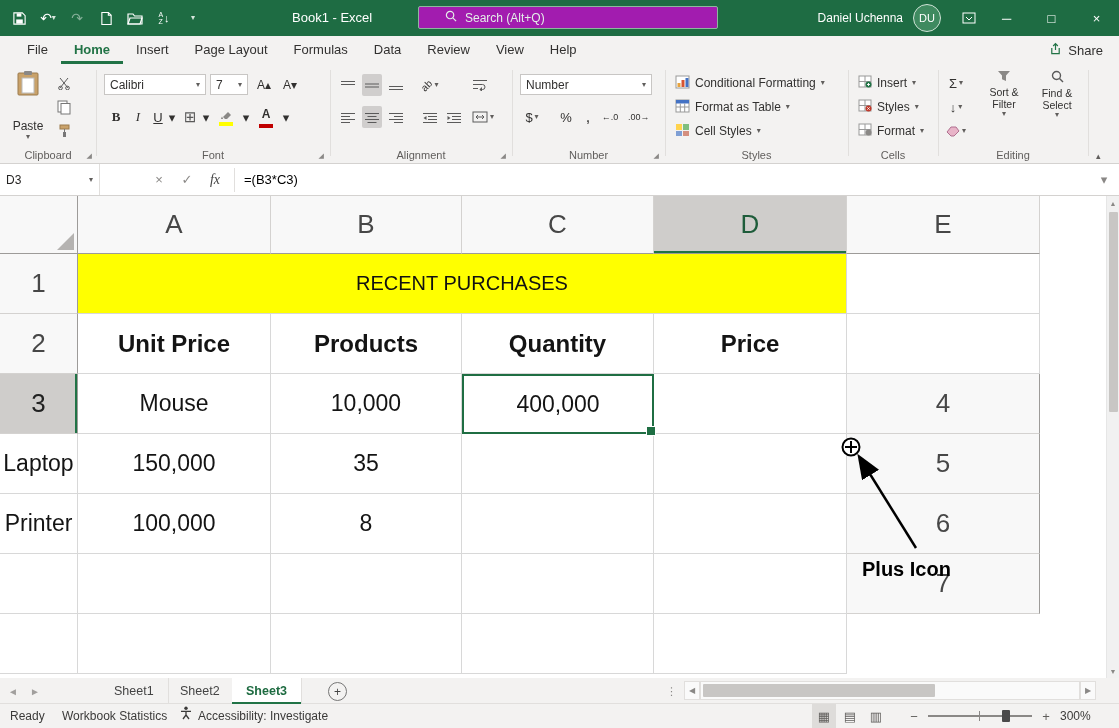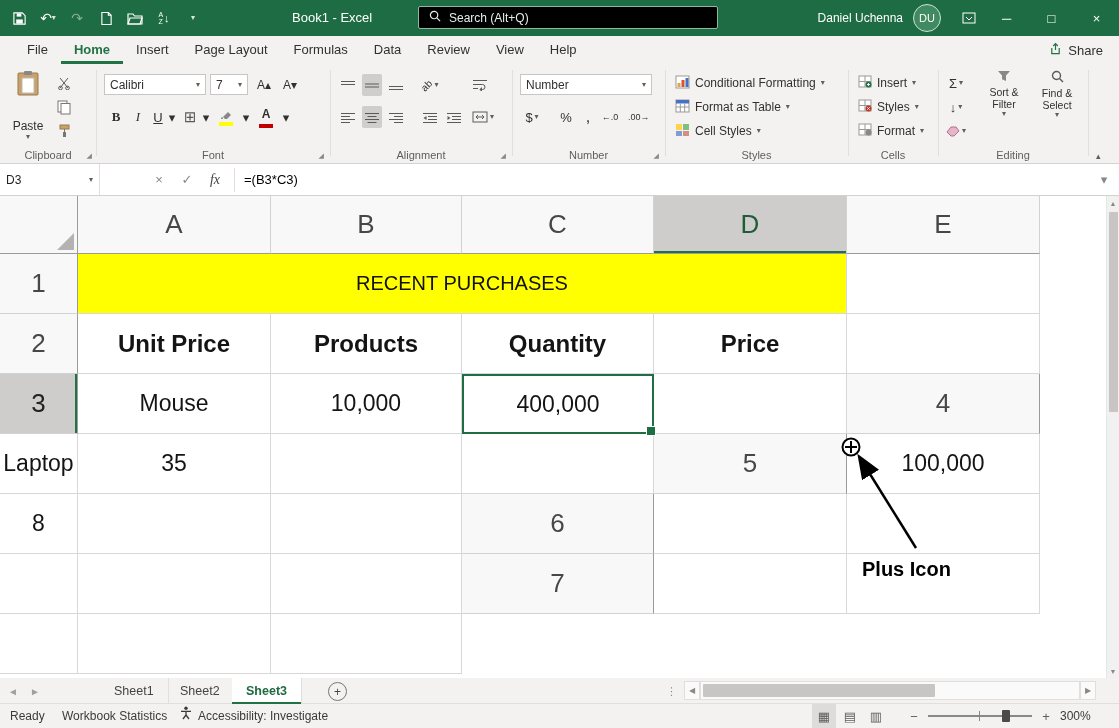--- a/index.html
+++ b/index.html
@@ -7,23 +7,23 @@
        font-family:"Liberation Sans",sans-serif;color:#252423}
   .abs{position:absolute}
   .dd{font-size:8px;color:#605e5c;line-height:1}
   
   #titlebar{position:absolute;left:0;top:0;width:1119px;height:36px;background:#1e6c43;color:#fff}
   .qat{position:absolute;left:8px;top:0;height:36px;display:flex;align-items:center;gap:7px}
   .qbtn{min-width:22px;height:24px;display:flex;align-items:center;justify-content:center;font-size:14px;color:#fff}
   .qbtn.dim{opacity:.45}
   .qbtn .dd{color:#d7e6dd}
   #apptitle{position:absolute;left:292px;top:0;height:36px;line-height:36px;font-size:13px}
-  #searchbox{position:absolute;left:418px;top:6px;width:300px;height:23px;background:#000000;
+  #searchbox{position:absolute;left:418px;top:6px;width:300px;height:23px;background:#a21caf;
     border:1px solid #8db79e;border-radius:2px;color:#e4efe8;font-size:12px;
-    display:flex;align-items:center;gap:8px;padding-left:10px;box-sizing:border-box}
+    display:flex;align-items:center;gap:8px;padding-left:26px;box-sizing:border-box}
   #account{position:absolute;right:178px;top:0;height:36px;display:flex;align-items:center;gap:10px;font-size:12px}
   #avatar{width:26px;height:26px;border-radius:50%;background:#3f8a60;border:1px solid #cfe2d6;
     color:#fff;font-size:11px;display:flex;align-items:center;justify-content:center}
   #ribbondisp{position:absolute;right:140px;top:8px;width:20px;height:20px;display:flex;align-items:center;justify-content:center}
   .winbtn{position:absolute;top:0;width:45px;height:36px;display:flex;align-items:center;justify-content:center;font-size:13px;color:#fff}
   
   #tabsrow{position:absolute;left:0;top:36px;width:1119px;height:28px;background:#f3f2f1;display:flex;align-items:center;padding-left:14px;box-sizing:border-box}
   .tab{padding:0 13px;height:28px;line-height:28px;font-size:13px;color:#323130}
   .tab.active{box-shadow:inset 0 -3px 0 #217346;color:#217346;font-weight:700}
   #sharebtn{position:absolute;right:16px;top:36px;height:28px;display:flex;align-items:center;gap:6px;font-size:13px;color:#323130}
@@ -498,25 +498,27 @@
   <div class="cell">Mouse</div>
   <div class="cell">10,000</div>
   <div class="cell selcell">
     <span>400,000</span>
     <span class="fillhandle"></span>
   </div>
   <div class="cell"></div>
 
   <div class="rh">4</div>
   <div class="cell">Laptop</div>
+  <div class="cell">150,000</div>
   <div class="cell">35</div>
   <div class="cell"></div>
   <div class="cell"></div>
 
   <div class="rh">5</div>
+  <div class="cell">Printer</div>
   <div class="cell">100,000</div>
   <div class="cell">8</div>
   <div class="cell"></div>
   <div class="cell"></div>
 
   <div class="rh">6</div>
   <div class="cell"></div>
   <div class="cell"></div>
   <div class="cell"></div>
   <div class="cell"></div>

